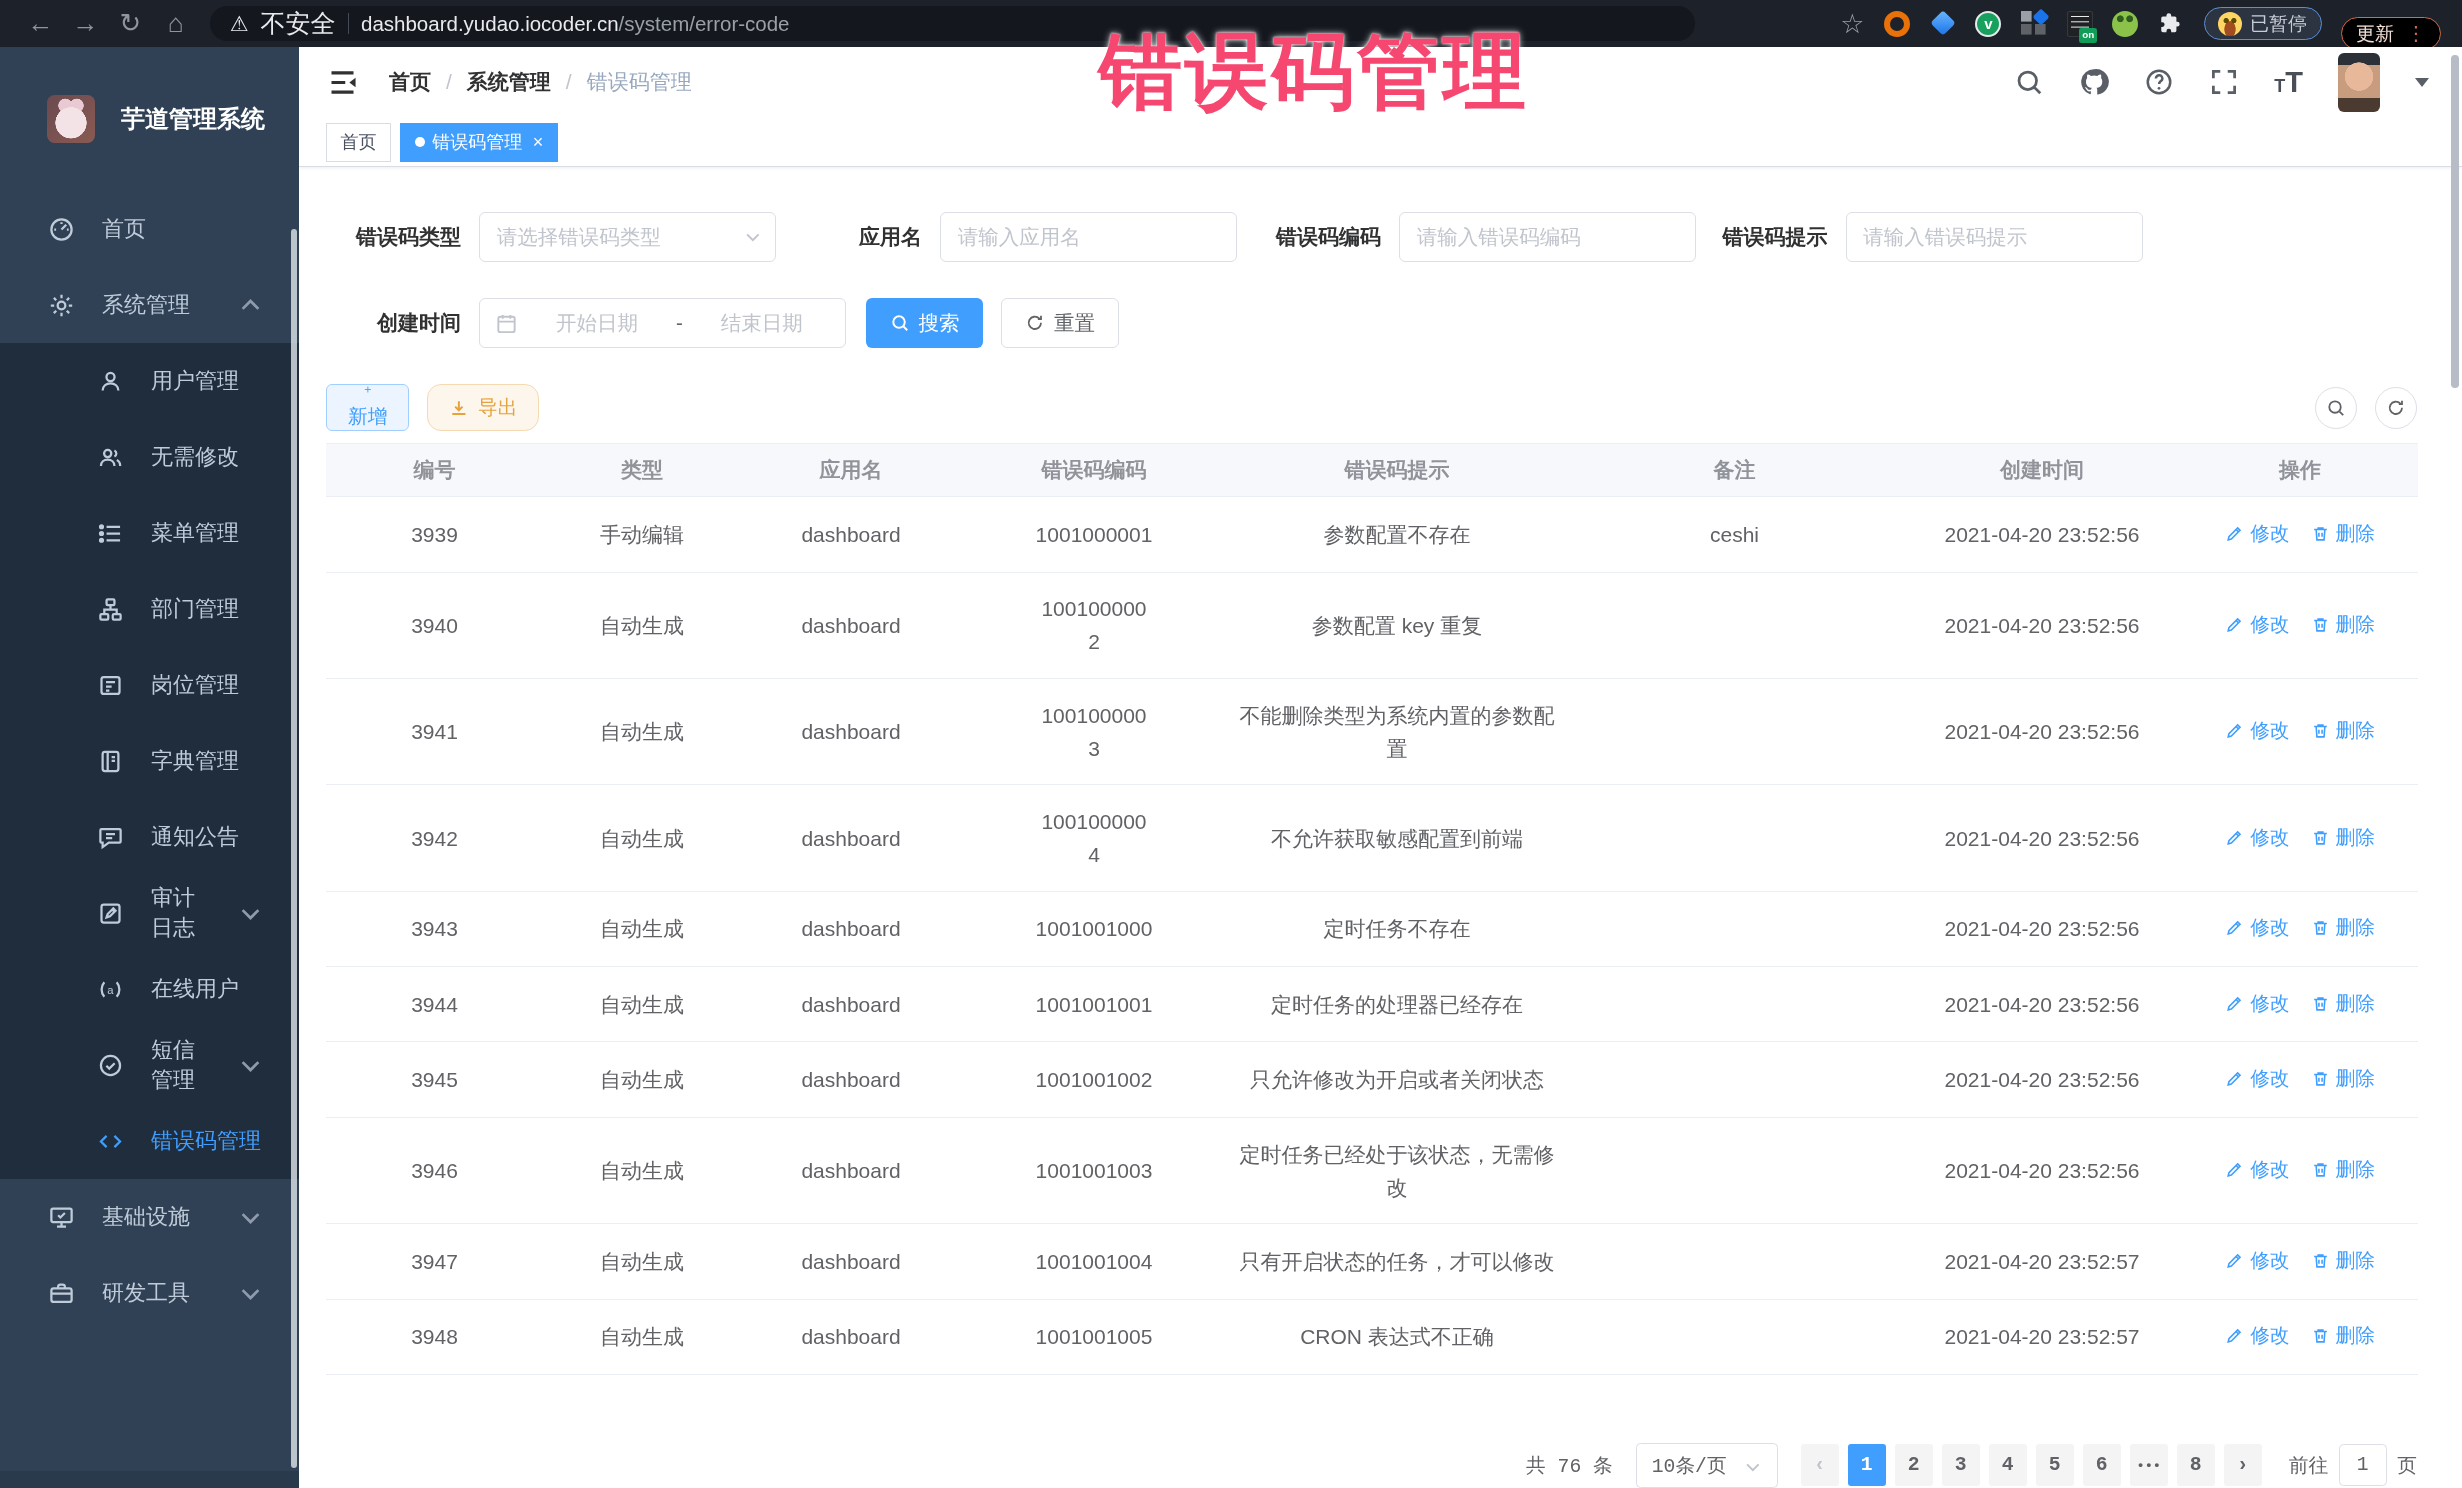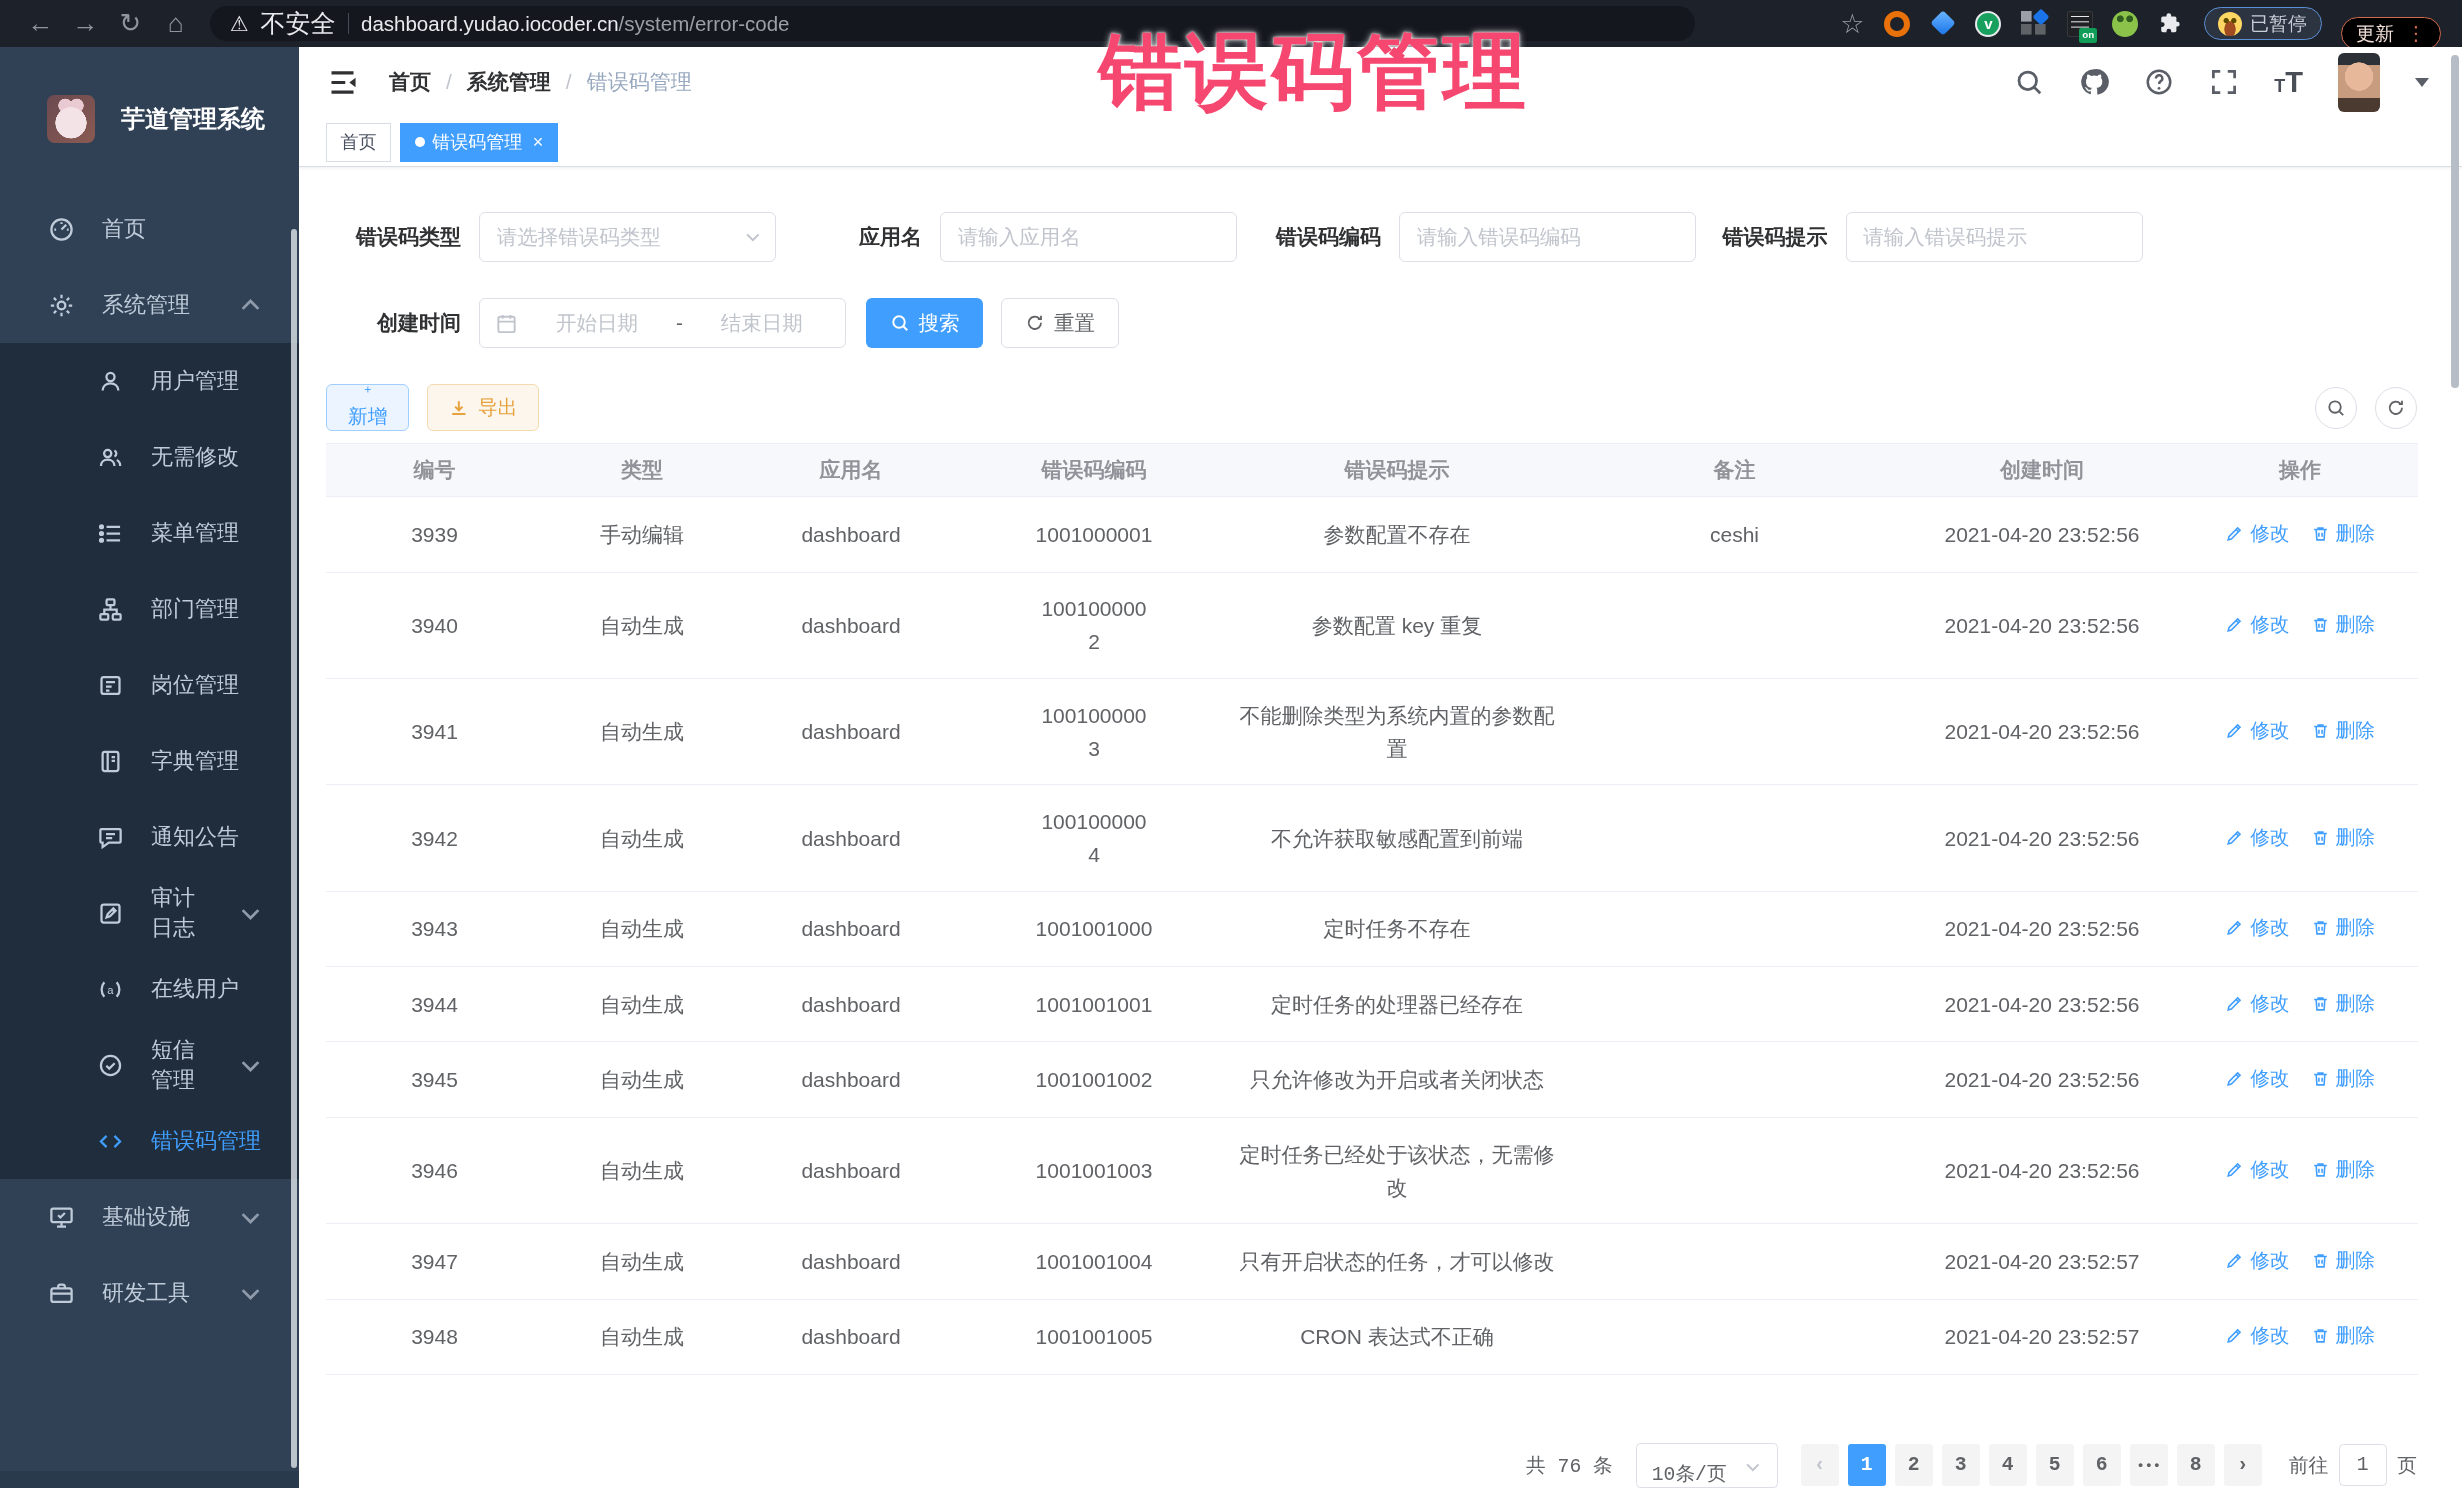--- a/index.html
+++ b/index.html
@@ -103,38 +103,38 @@
   .d-sep { color:#606266; font-size:20.5px; }
 
   .btn { height:50px; border-radius:6px; font-size:20.5px; display:inline-flex; align-items:center; justify-content:center; gap:9px; padding:8px 23px; cursor:pointer; border:0.8px solid transparent; font-family:inherit; }
   .btn svg { width:19.7px; height:19.7px; }
   .btn-search { background:#409eff; color:#fff; margin-left:19.7px; }
   .btn-reset { background:#fff; color:#606266; border-color:#dcdfe6; margin-left:18px; }
 
   .toolbar { display:flex; align-items:center; margin-bottom:12px; }
   .btn-sm { height:47px; font-size:19.7px; padding:0 21px; }
   .btn-add { background:#ecf5ff; border-color:#a0cfff; color:#409eff;flex-direction:column; }
-  .btn-export { background:#fdf6ec; border-color:#f5dab1; color:#e6a23c; margin-left:18px; }
+  .btn-export { background:#fdf6ec; border-color:#f5dab1; color:#e6a23c; margin-left:18px;border-radius:14px; }
   .tb-right { margin-left:auto; display:flex; gap:18px; }
   .circle-btn { width:42px; height:42px; border-radius:50%; border:0.8px solid #dcdfe6; background:#fff; color:#606266; display:flex; align-items:center; justify-content:center; cursor:pointer; }
   .circle-btn svg { width:19.7px; height:19.7px; }
 
   
   table { width:100%; border-collapse:collapse; table-layout:fixed; border-top:0.8px solid #ebeef5; }
   thead th { background:#f7f8fb; color:#909399; font-size:21px; font-weight:bold; height:53px; text-align:center; border-bottom:0.8px solid #ebeef5; }
   tbody td { color:#606266; font-size:21px; text-align:center; padding:19.7px 7.6px; line-height:33px; border-bottom:0.8px solid #ebeef5; word-break:break-word; }
   .wrapcode { display:inline-block; width:9.2ch; word-break:break-all; text-align:center; }
   .op-link { color:#409eff; font-size:19.7px; text-decoration:none; display:inline-flex; align-items:center; gap:6px; cursor:pointer; }
   .op-link + .op-link { margin-left:21px; }
   .op-link svg { width:19px; height:19px; }
 
   
   .pager { display:flex; align-items:center; justify-content:flex-end; margin-top:68px; font-size:19.7px; color:#606266;font-family:Liberation Mono, monospace; }
   .pg-total { margin-right:23px; }
-  .pg-size { position:relative; width:142px; height:45px; border:0.8px solid #dcdfe6; border-radius:4.5px; display:flex; align-items:flex-end; padding:0 15px; background:#fff; cursor:pointer; }
+  .pg-size { position:relative; width:142px; height:45px; border:0.8px solid #dcdfe6; border-radius:4.5px; display:flex; align-items:center; padding:0 15px; background:#fff; cursor:pointer; }
   .pg-size .sel-arrow { top:13px; }
   .pg-btn { min-width:38px; height:42px; background:#f4f4f5; border:none; border-radius:3px; margin-left:9px; font-size:19.7px; color:#606266; font-weight:bold; display:flex; align-items:center; justify-content:center; padding:0 6px; cursor:pointer; font-family:inherit; }
   .pg-btn.prev { margin-left:23px; color:#c0c4cc; }
   .pg-btn.on { background:#409eff; color:#fff; }
   .pg-goto { margin-left:27px; }
   .pg-input { width:48px; height:42px; border:0.8px solid #dcdfe6; border-radius:4.5px; text-align:center; font-size:19.7px; color:#606266; margin:0 10.6px; outline:none; font-family:inherit; }
 
   
   .overlay-title { position:absolute; left:1099px; top:16.7px; z-index:60; font-size:83px; font-weight:bold; color:#f5476f; letter-spacing:3px;
       text-shadow:0 0 2.3px #fff, 0 0 7.6px rgba(255,255,255,.85); white-space:nowrap; }

